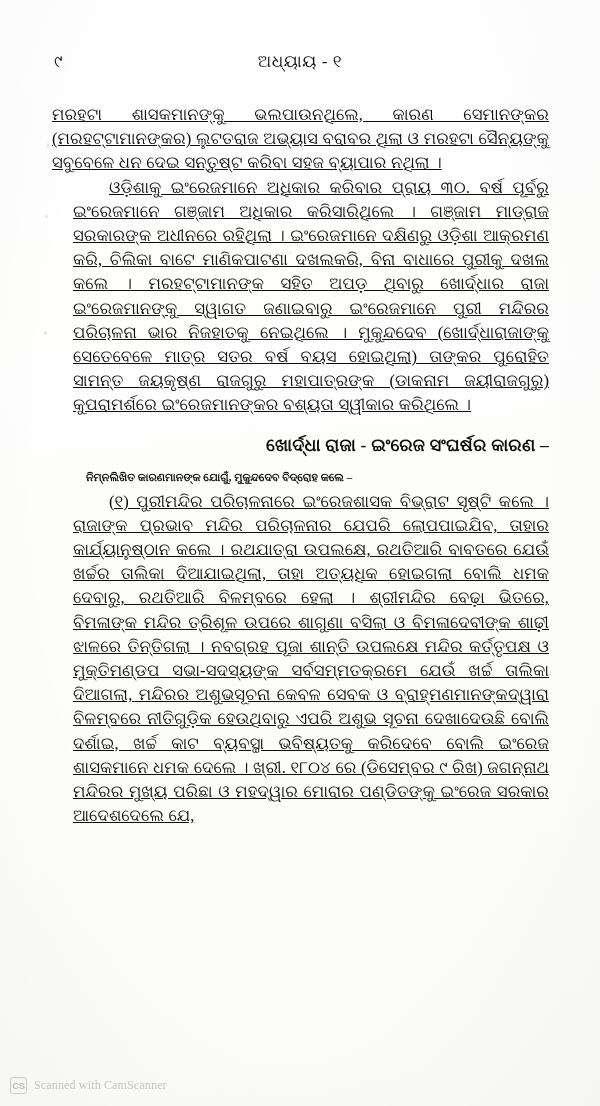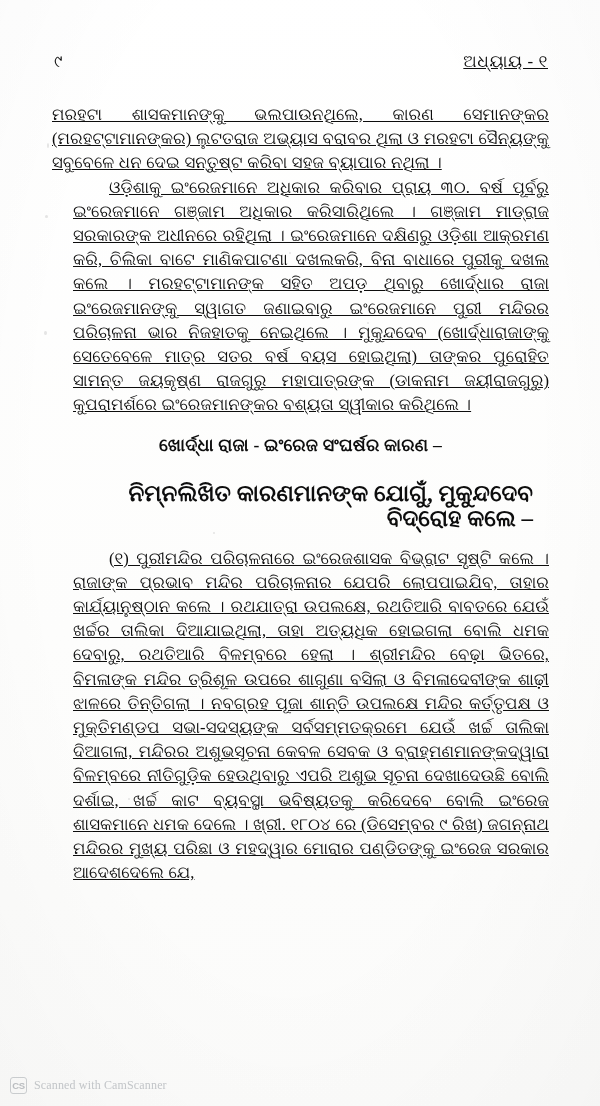--- a/index.html
+++ b/index.html
@@ -53,25 +53,24 @@
     font-size: 17px;
     line-height: 24px;
     letter-spacing: 0.2px;
   }
 
   .chapter-line {
     position: absolute;
     left: 0;
     right: 0;
     top: 0;
-    text-align: right;
+    text-align: center;
     font-size: 17px;
     line-height: 24px;
     letter-spacing: 0.6px;
-    text-decoration: underline;
   }
 
   
   .body-block {
     position: absolute;
     top: 103px;
     left: 52px;
     width: 497px;
   }
 
@@ -94,30 +93,30 @@
 
   .spacer-sm { height: 7px; }
   .spacer-md { height: 15px; }
 
   h2.section-heading {
     margin: 0;
     font-size: 17.6px;
     line-height: 25px;
     font-weight: bold;
     letter-spacing: 0.2px;
-    text-align: center;
+    text-align: right;
   }
 
   p.sub-heading {
-    margin: 16px;
-    font-size: 23px;
+    margin: 0;
+    font-size: 11px;
     line-height: 25px;
     font-weight: bold;
     text-indent: 34px;
-    text-align: right;
+    text-align: left;
   }
 
   
   .watermark {
     position: absolute;
     left: 10px;
     bottom: 12px;
     display: flex;
     align-items: center;
     gap: 7px;

